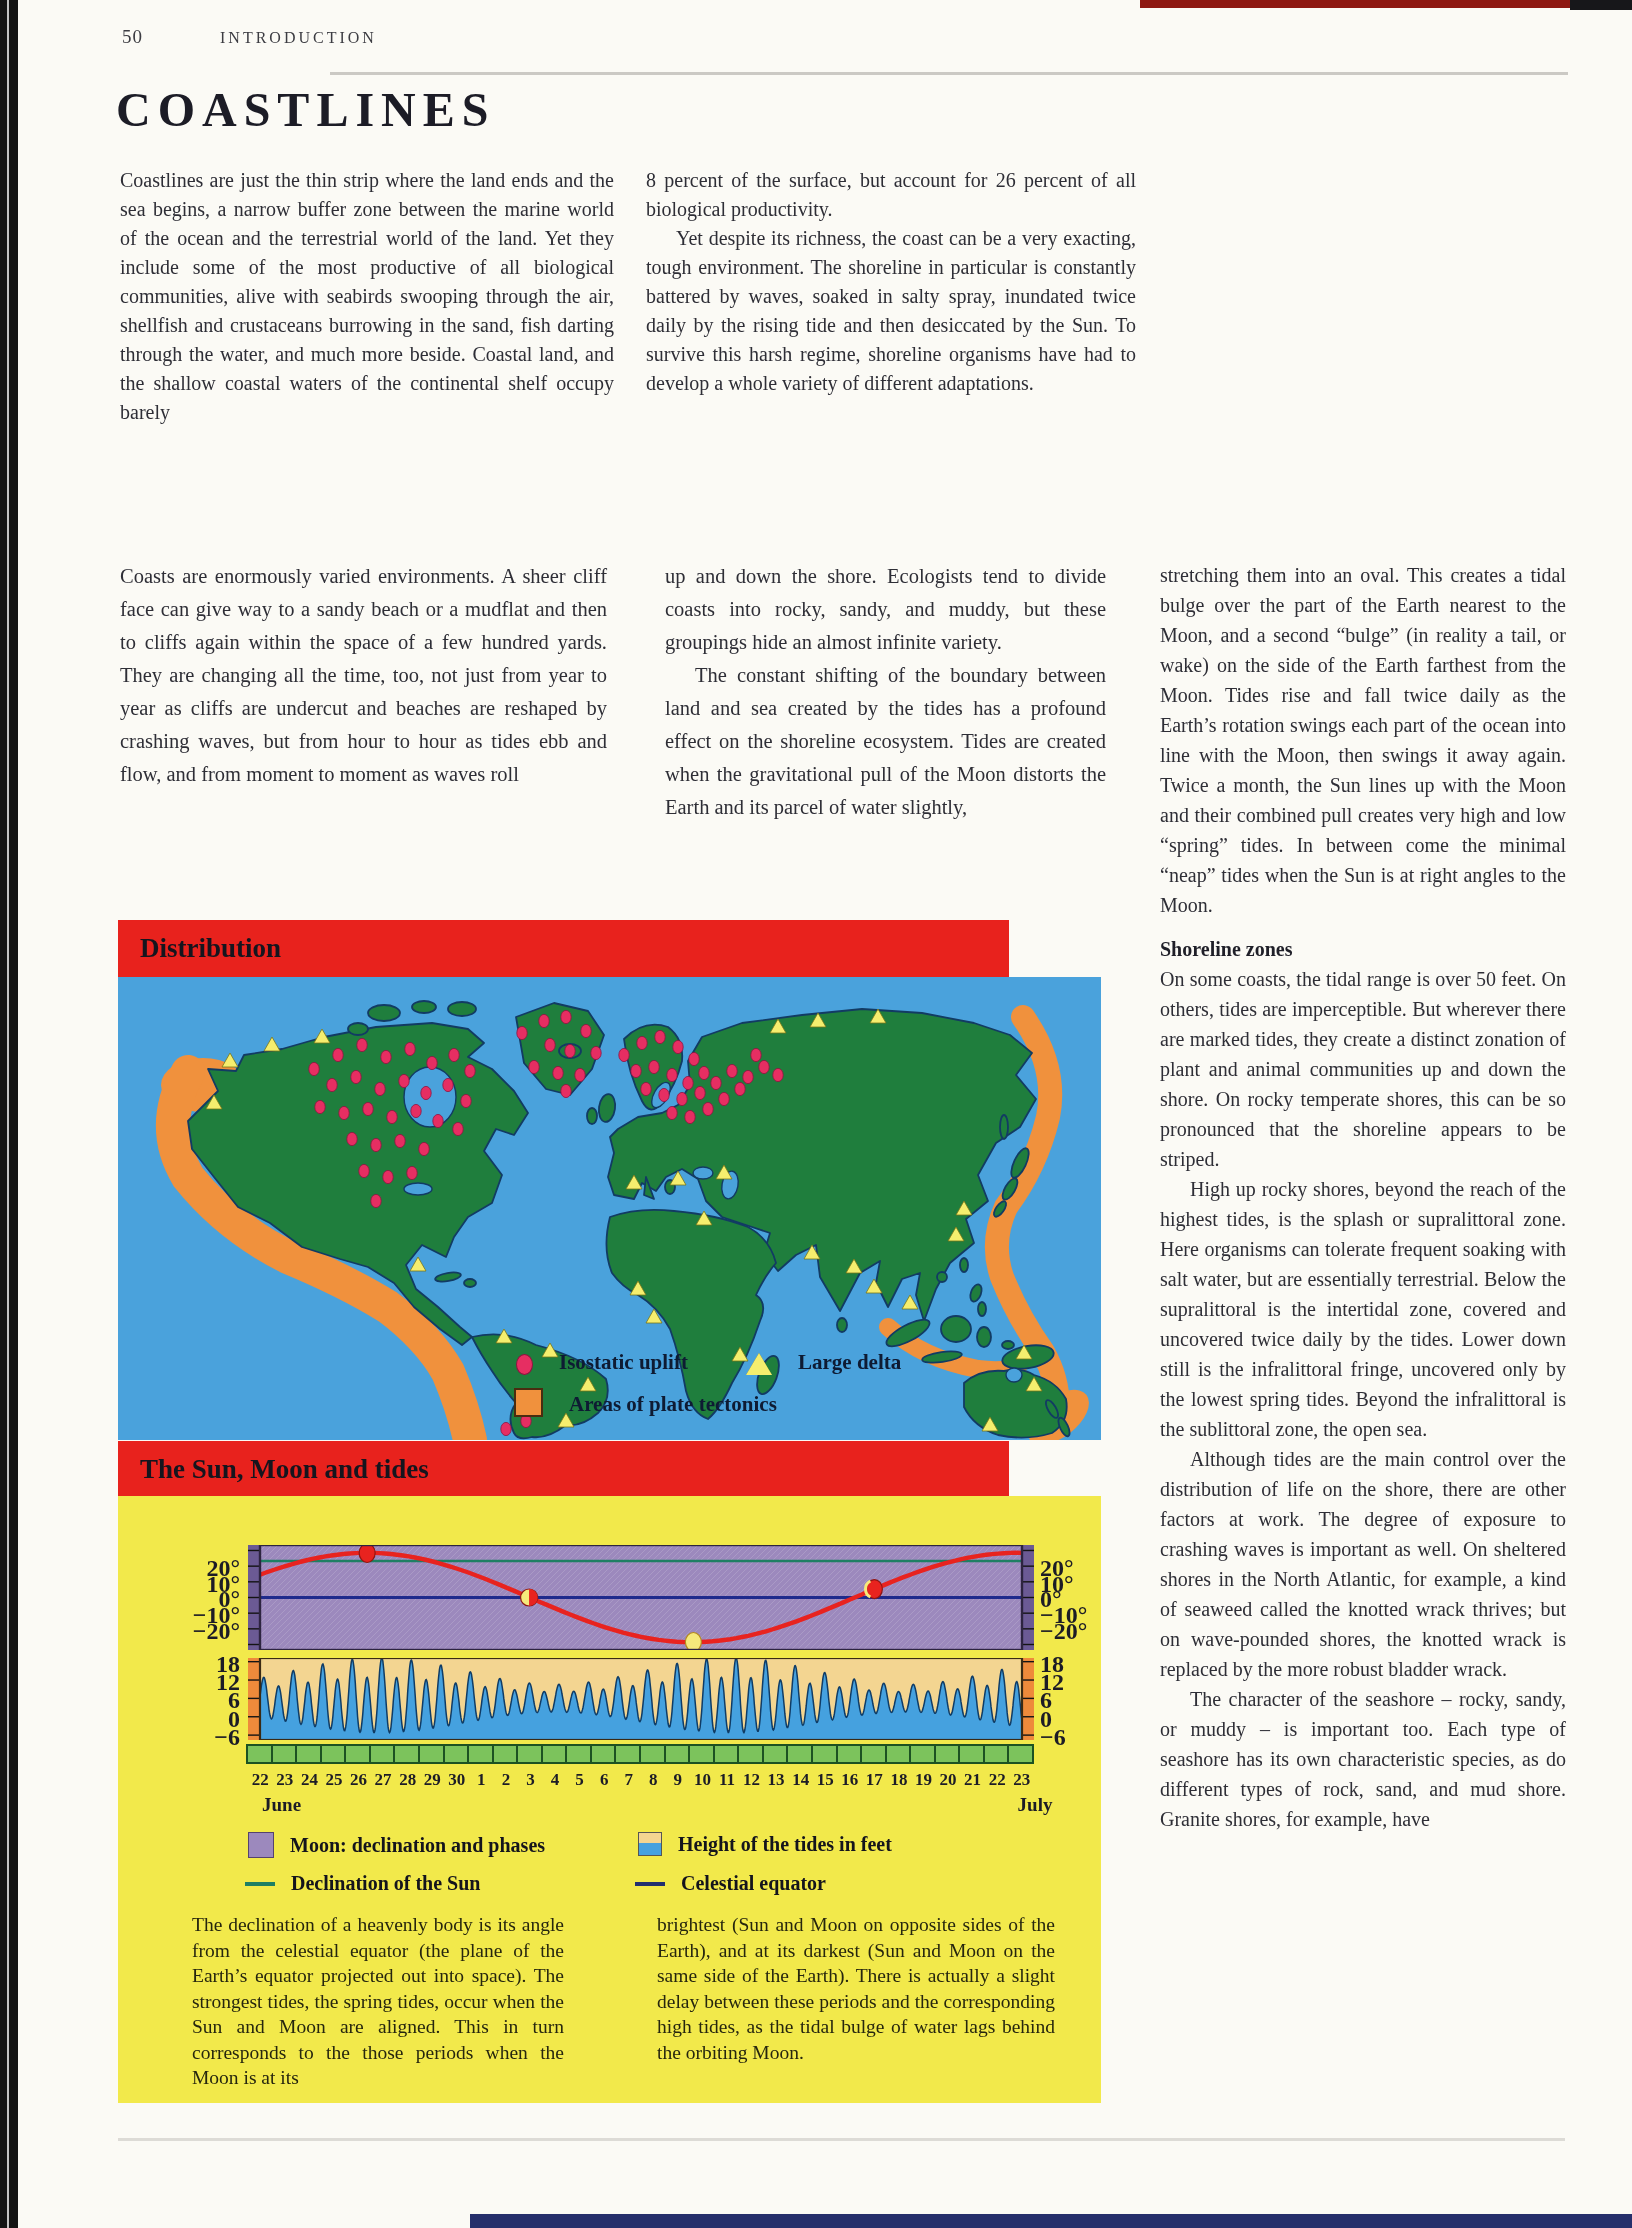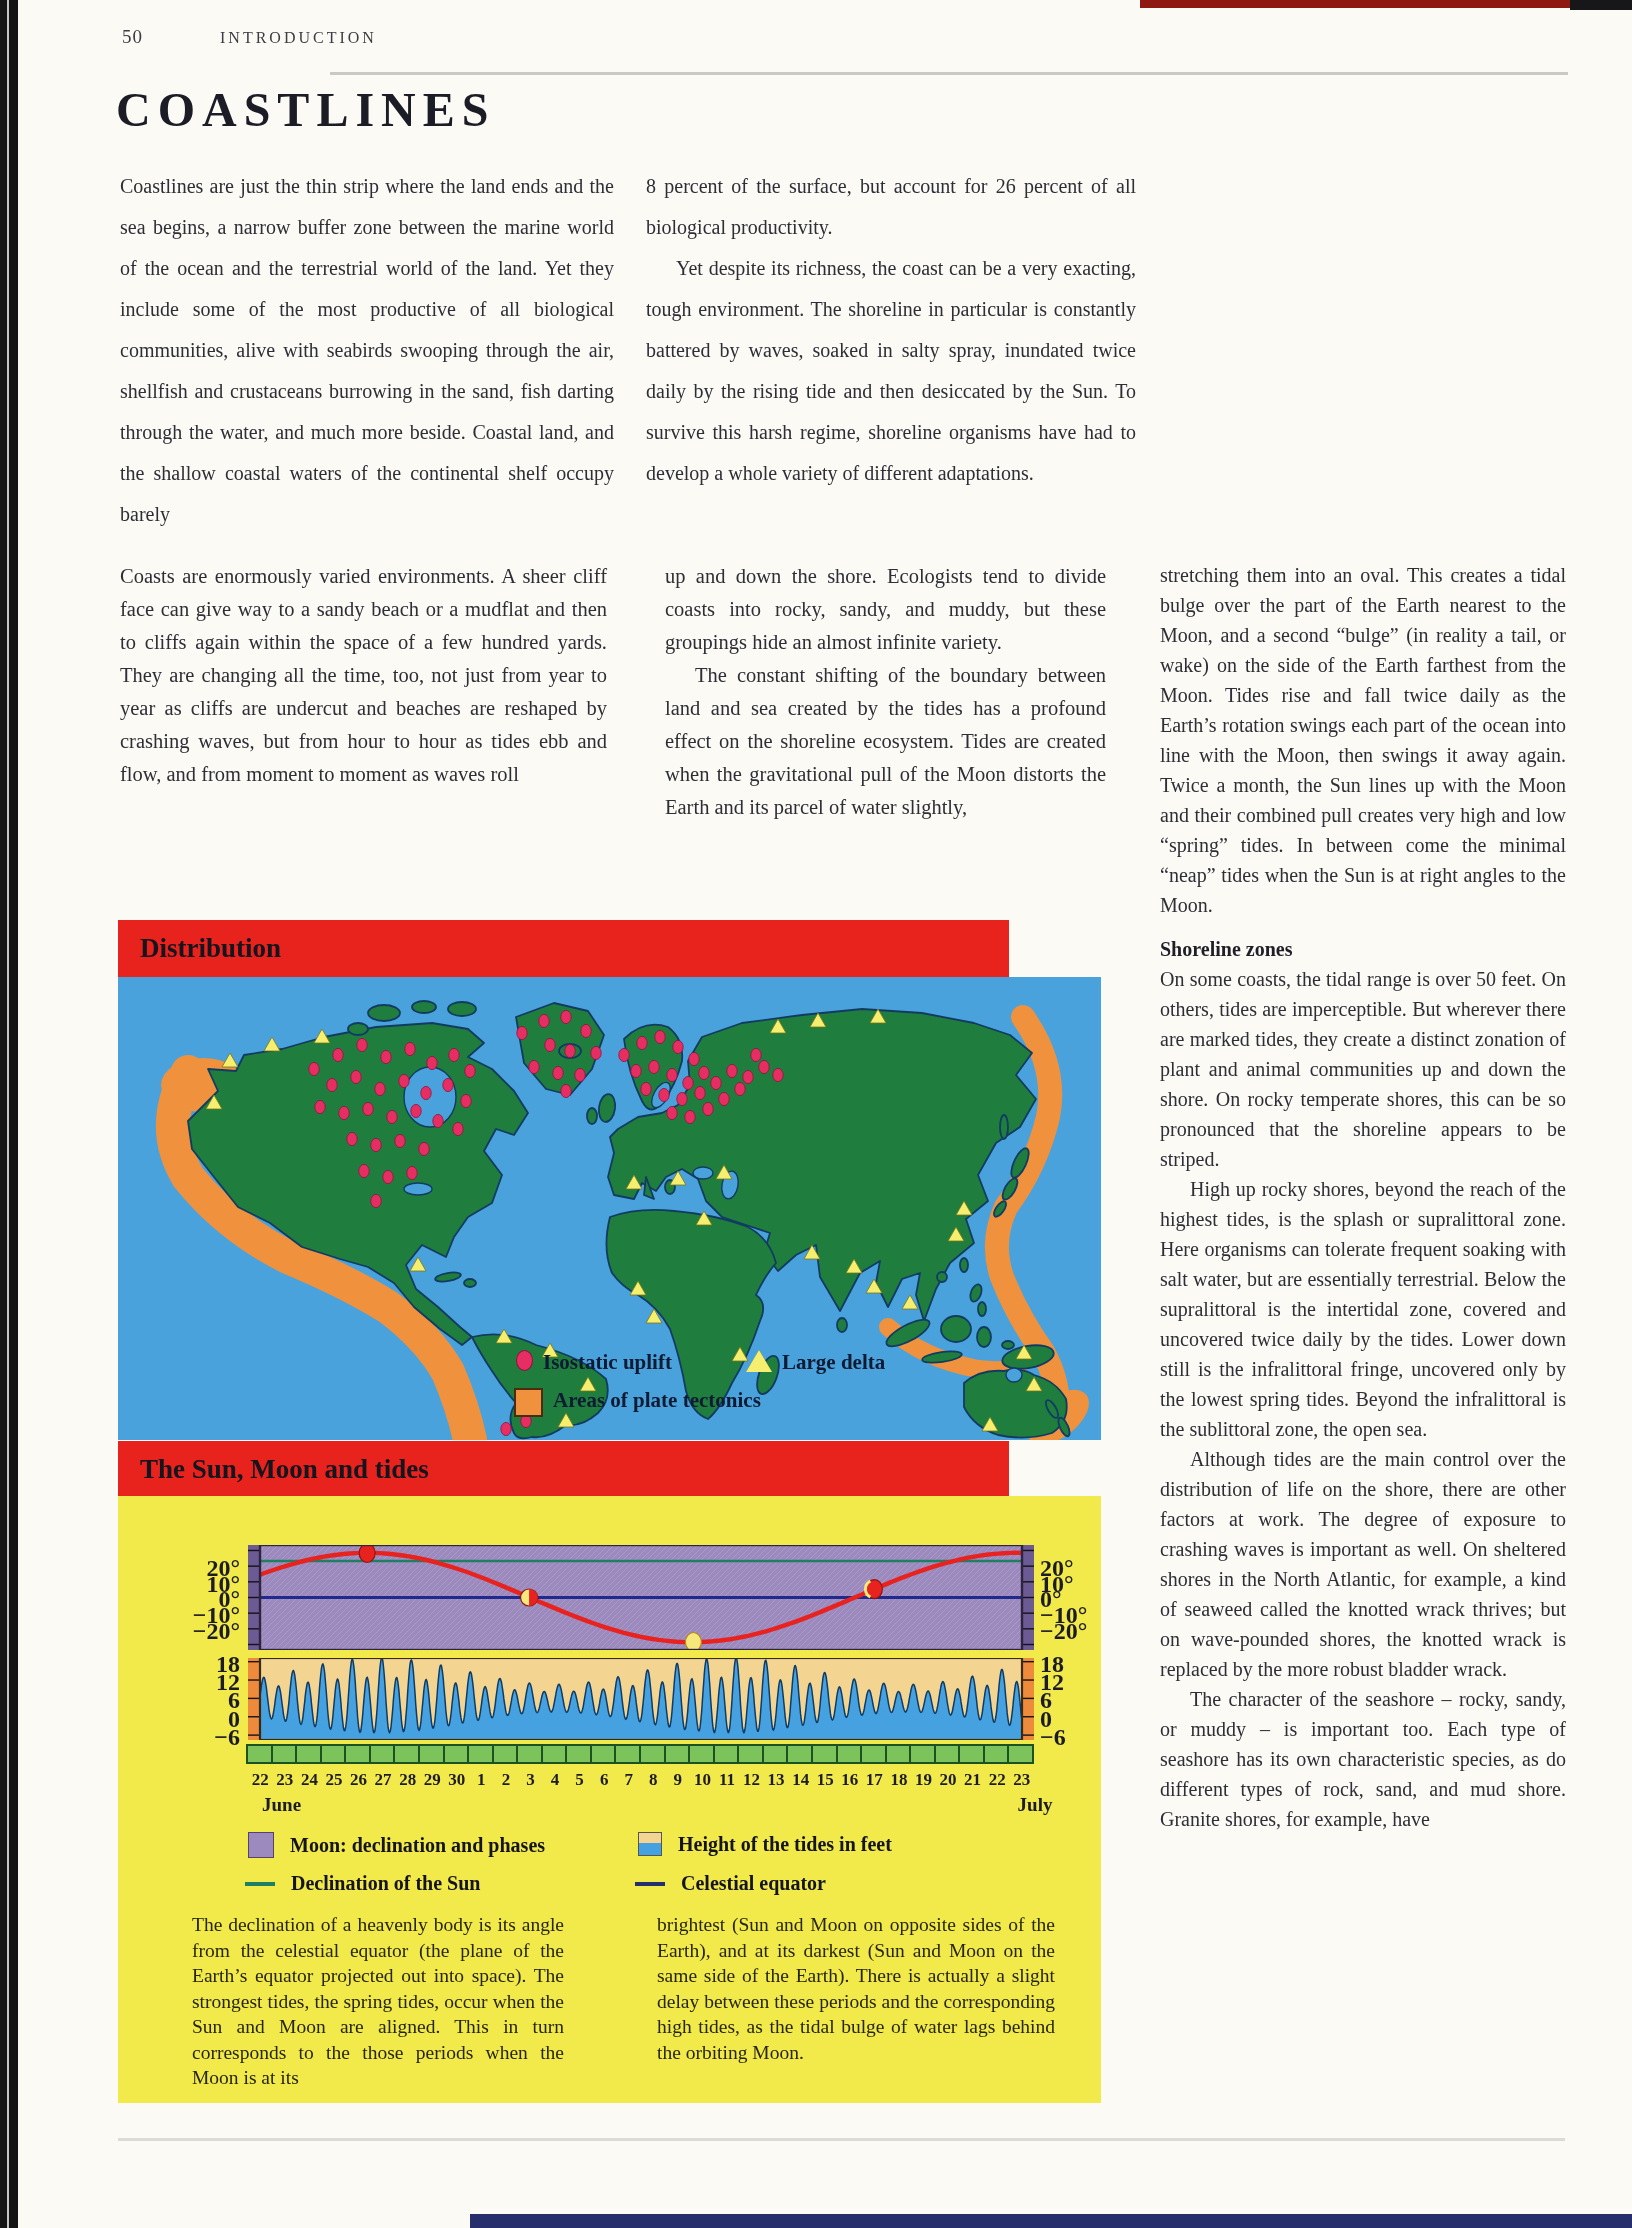--- a/index.html
+++ b/index.html
@@ -12,41 +12,41 @@
   .topbar-black{position:absolute;left:1570px;top:0;width:62px;height:10px;background:#17171a;}
   .botbar-navy{position:absolute;left:470px;top:2214px;width:1162px;height:14px;background:#262f6b;}
   .rule-top{position:absolute;left:330px;top:72px;width:1238px;height:3px;background:#cbc9c4;}
   .rule-bottom{position:absolute;left:118px;top:2138px;width:1447px;height:3px;background:#dddbd6;}
 
   .folio{position:absolute;left:122px;top:26px;font-size:19px;letter-spacing:1px;color:#3c3c42;}
   .section{position:absolute;left:220px;top:29px;font-size:16px;letter-spacing:3px;color:#3c3c42;}
   .title{position:absolute;left:116px;top:82px;font-size:48px;font-weight:bold;letter-spacing:7px;color:#1c1c26;}
 
   .body-text{position:absolute;text-align:justify;}
-  .intro{font-size:20px;line-height:41px;}
+  .intro{font-size:20px;line-height:29px;}
   .intro-a{left:120px;top:166px;width:494px;}
   .intro-b{left:646px;top:166px;width:490px;}
   .colled{font-size:20.5px;line-height:33px;}
   .col1{left:120px;top:560px;width:487px;}
   .col2{left:665px;top:560px;width:441px;}
   .col3{left:1160px;top:560px;width:406px;font-size:20px;line-height:30px;}
   .p-indent{text-indent:30px;margin:0;font-family:Liberation Serif, serif;}
   .p-flat{margin:0;}
   .subhead{font-weight:bold;margin:14px 0 0 0;color:#1f1f28;}
 
   
   .panel-bar{position:absolute;left:118px;width:891px;height:57px;background:#e8221d;}
   .panel-bar span{display:block;padding-left:22px;line-height:56px;font-weight:bold;font-size:27px;color:#15151e;}
   .bar-map{top:920px;}
   .bar-tide{top:1441px;}
   .map-svg{position:absolute;left:118px;top:977px;width:983px;height:463px;}
   .yellow-panel{position:absolute;left:118px;top:1496px;width:983px;height:607px;background:#f2e94b;}
 
   
-  .maplegend-item{position:absolute;display:flex;align-items:flex-start;gap:10px;font-weight:bold;
+  .maplegend-item{position:absolute;display:flex;align-items:flex-end;gap:26px;font-weight:bold;
                   font-size:21px;color:#0e1b33;}
   .sw-dot{width:15px;height:19px;border-radius:50%;background:#e62e62;border:1px solid #8f1340;}
   .sw-tri{width:0;height:0;border-left:13px solid transparent;border-right:13px solid transparent;
           border-bottom:22px solid #f5ee6e;filter:drop-shadow(0 0 0.5px #7a7616);}
   .sw-sq{width:25px;height:25px;background:#f0913d;border:2px solid #4a2c10;}
 
   .chart-svg{position:absolute;left:246px;width:790px;}
   .svg-upper{top:1545px;height:105px;}
   .svg-lower{top:1658px;height:82px;}
   .tickcol{position:absolute;width:62px;height:110px;font-weight:bold;font-size:24px;color:#1c1c26;}

